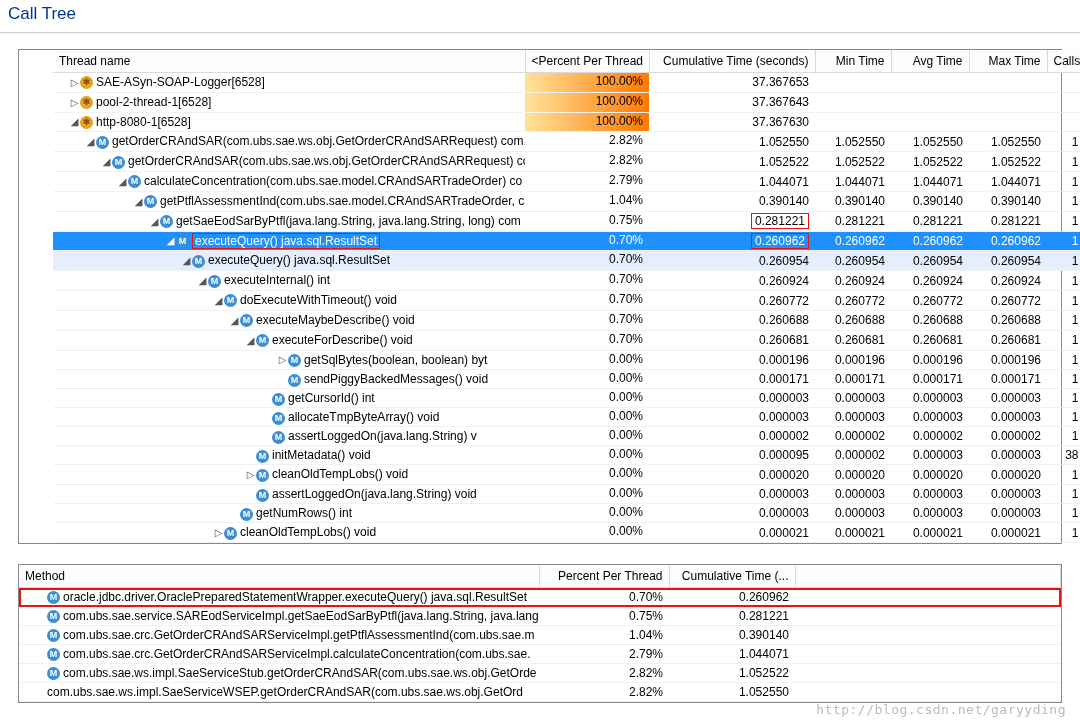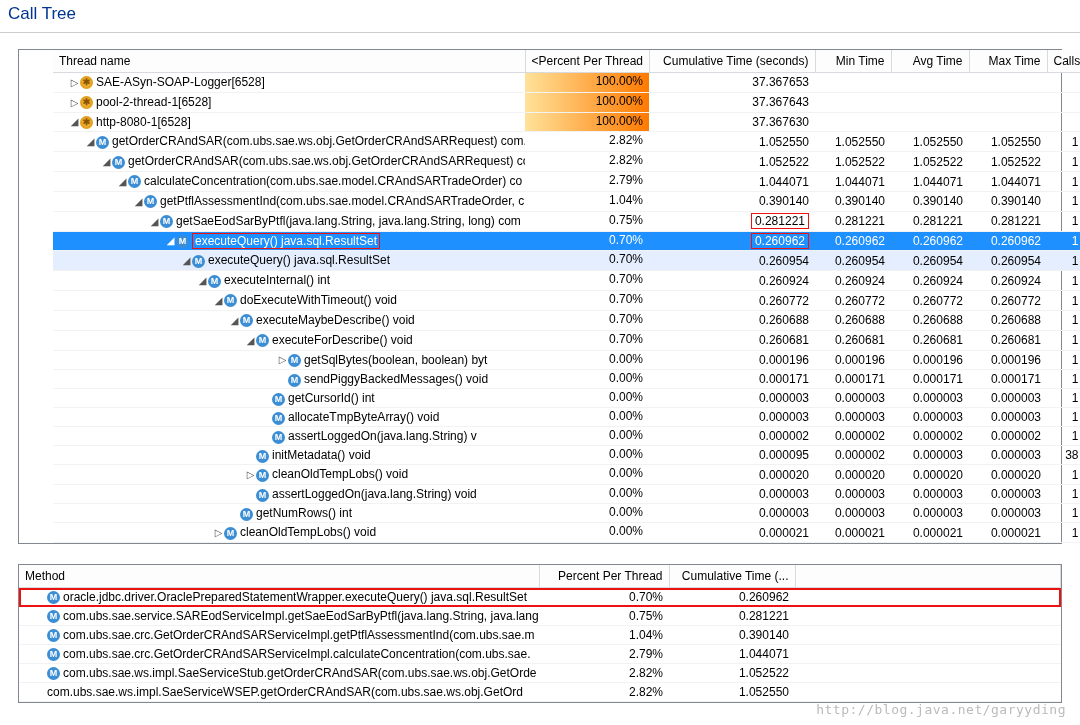--- a/index.html
+++ b/index.html
@@ -531,13 +531,13 @@
         <tr>
           <td><span class="indent" style="width: 22px;"></span><span>com.ubs.sae.ws.impl.SaeServiceWSEP.getOrderCRAndSAR(com.ubs.sae.ws.obj.GetOrd</span></td>
           <td class="num">2.82%</td>
           <td class="num">1.052550</td>
           <td></td>
         </tr>
       </tbody>
   </table>
 </div>
 
-<div class="watermark">http://blog.java.net/garyyding</div>
+<div class="watermark">http://blog.csdn.net/garyyding</div>
 
 </body></html>

